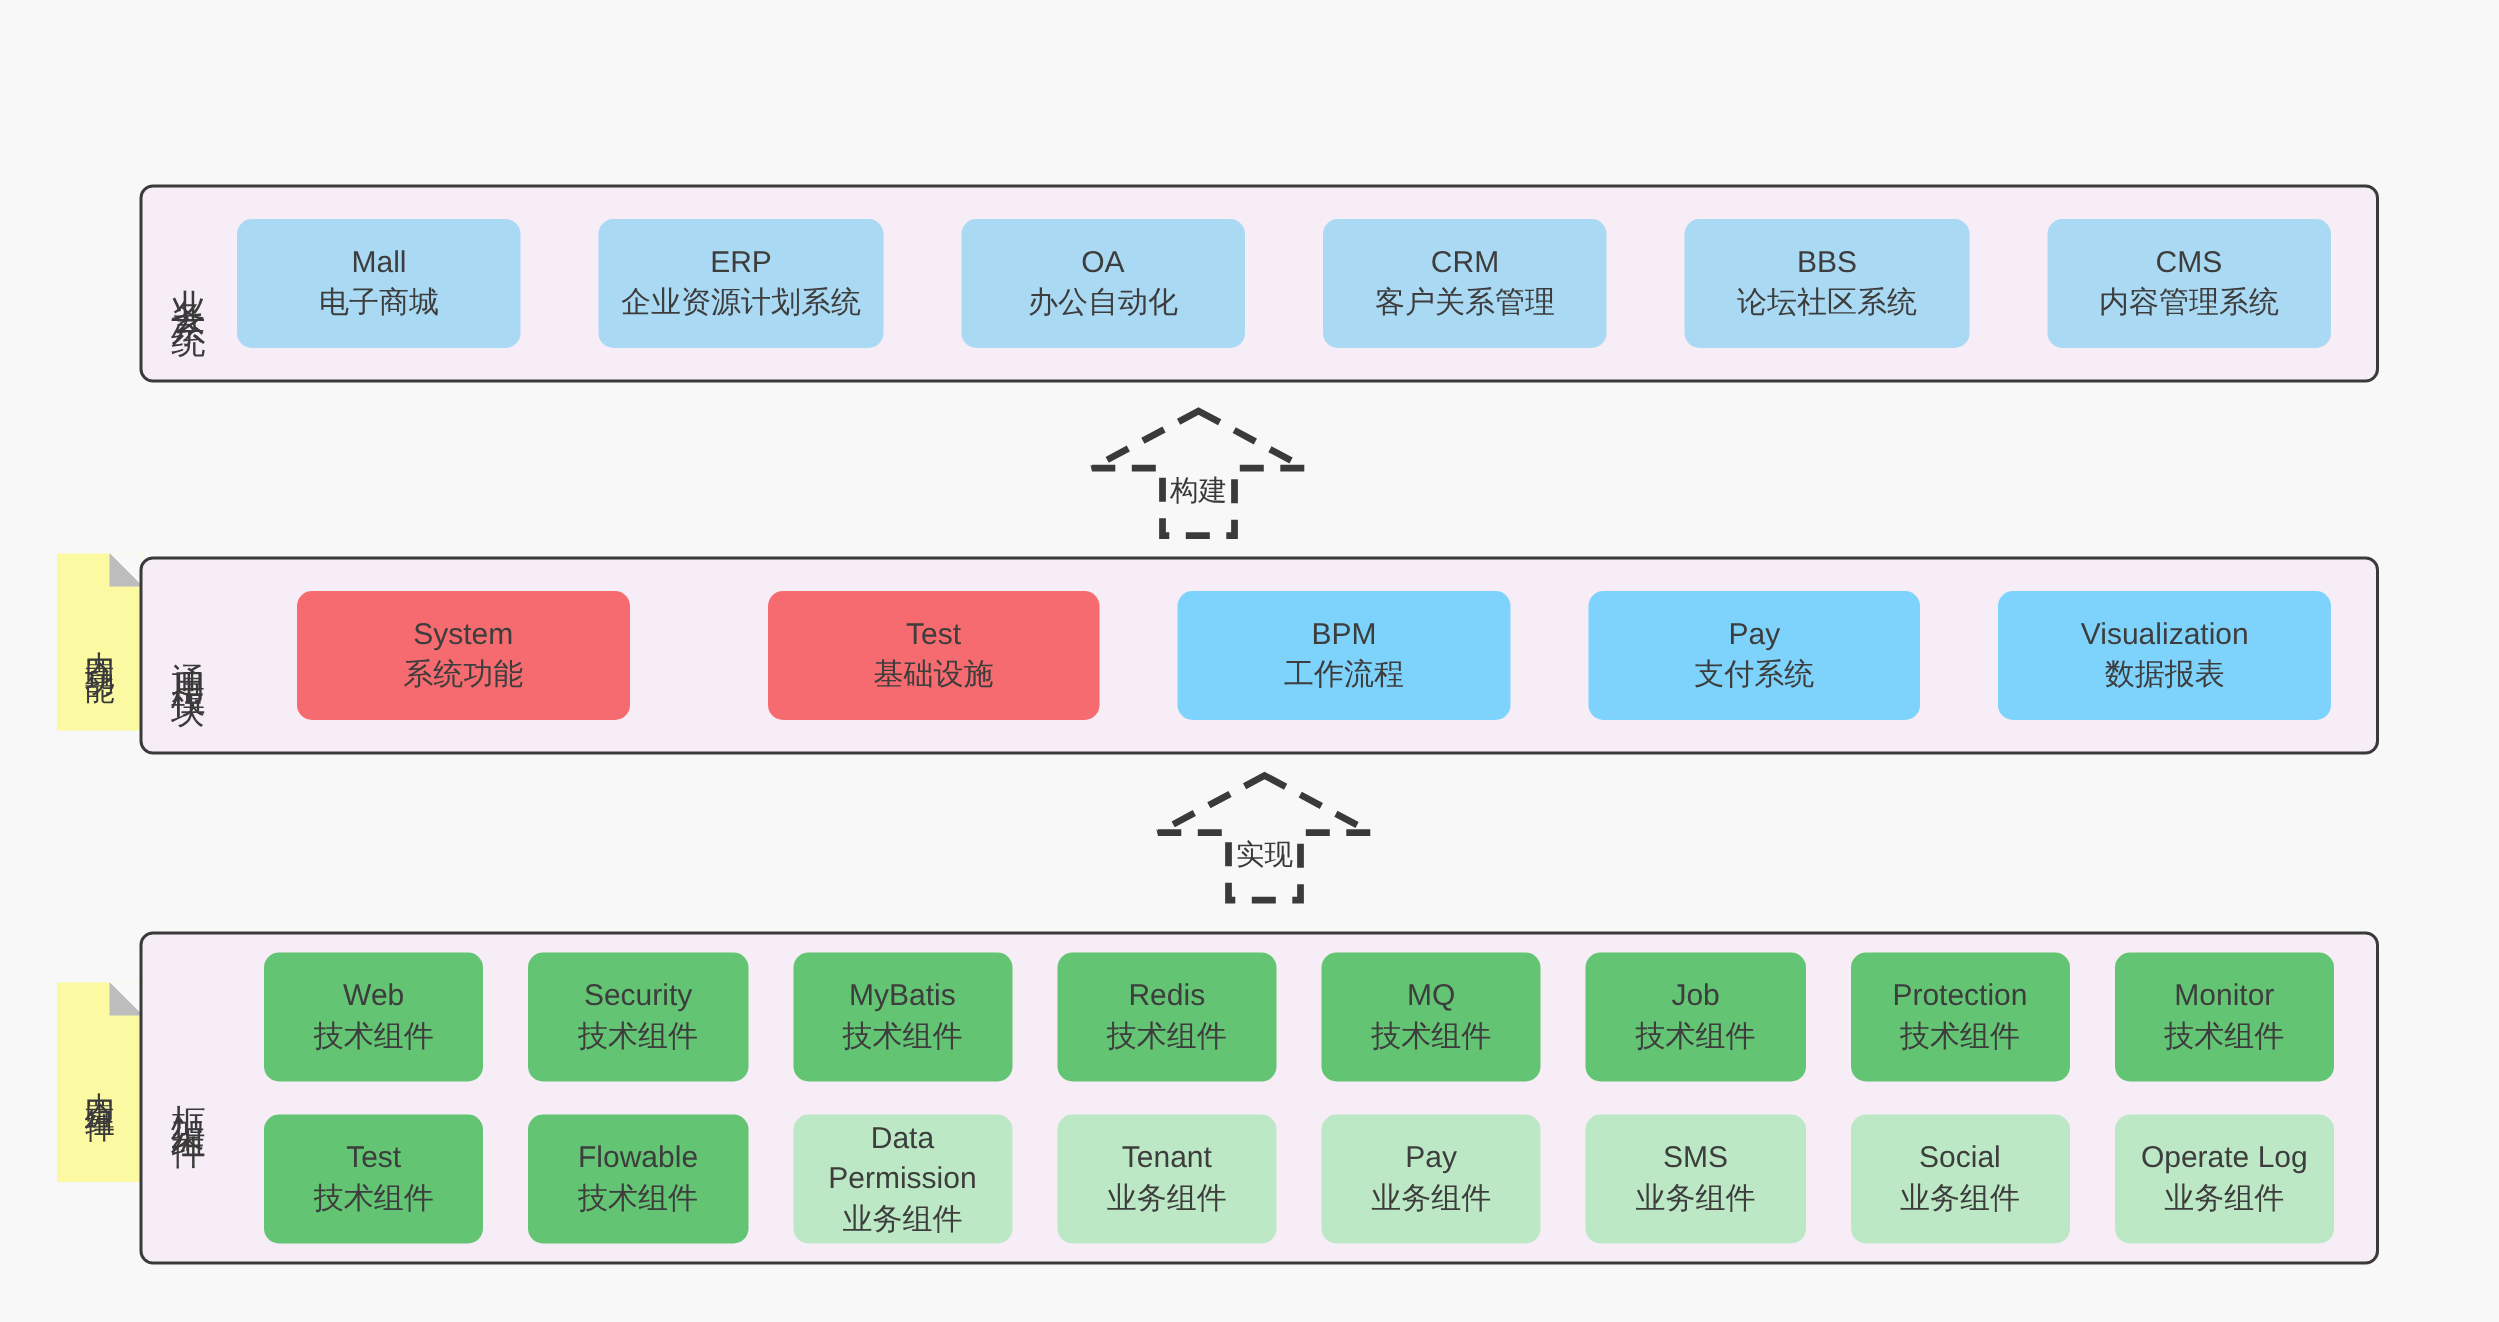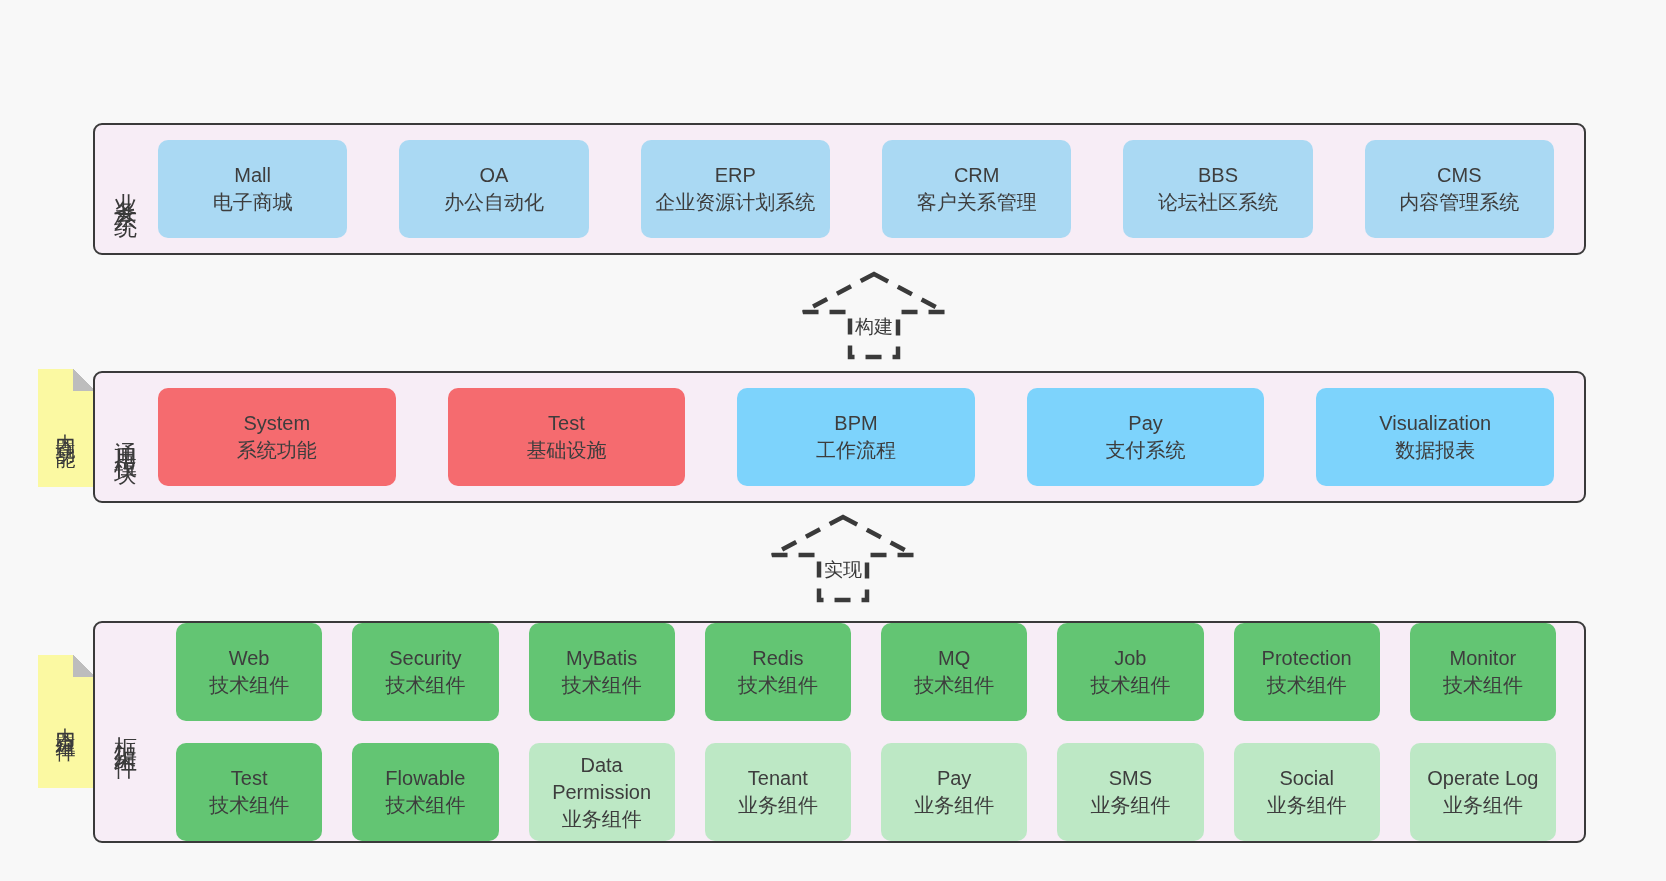--- a/index.html
+++ b/index.html
@@ -14,64 +14,64 @@
   .band3{top:621px;height:222px;gap:20px;}
 
   .band-label{writing-mode:vertical-rl;text-orientation:upright;
         font-size:23px;color:#3a3a3a;letter-spacing:7px;
         margin:0 8px 0 16px;white-space:nowrap;}
 
   .row{flex:1;display:flex;gap:52px;padding:0 30px 0 8px;}
   .rows{flex:1;display:flex;flex-direction:column;gap:22px;padding:0 28px 0 6px;}
   .rows .row{gap:30px;padding:0;}
 
-  .card{flex:1;height:98px;border-radius:10px;display:flex;flex-direction:column;
+  .card{flex:1;height:86px;border-radius:10px;display:flex;flex-direction:column;
         align-items:center;justify-content:center;text-align:center;
         font-size:20px;line-height:27px;color:#3d3d3d;padding:0 6px;box-sizing:border-box;}
   .c-blue{background:#aad9f3;}
-  .c-red{background:#f56b6f;}
+  .c-red{background:#f56b6f;margin-left:40px;}
   .c-pink{background:#7dd3fc;}
   .c-gdark{background:#63c573;}
   .c-glight{background:#bde8c5;}
 
   .note{position:absolute;width:57px;background:#fbf9a2;z-index:1;
         display:flex;align-items:center;justify-content:center;}
   .note-funcs{left:38px;top:369px;height:118px;}
   .note-comps{left:38px;top:655px;height:133px;}
   .note .fold{position:absolute;top:0;right:0;width:22px;height:22px;
         background:linear-gradient(to bottom left,#f8f8f8 0 49.5%,#bdbdbd 50% 100%);}
   .note-text{writing-mode:vertical-rl;text-orientation:upright;font-size:20px;
         color:#3a3a3a;letter-spacing:5px;white-space:nowrap;}
 
   .arrow{position:absolute;width:150px;height:92px;z-index:3;}
-  .arrow1{left:799px;top:270px;}
+  .arrow1{left:724px;top:270px;}
   .arrow2{left:768px;top:513px;text-decoration:underline;}
   .arrow svg{position:absolute;left:0;top:0;}
   .arrow-label{position:absolute;left:50%;top:57px;transform:translate(-50%,-50%);
         font-size:19px;color:#3a3a3a;white-space:nowrap;background:#f8f8f8;padding:0 2px;}
 </style>
 </head>
 <body>
 
 <div class="page">
 
   <div class="band band1">
     <div class="band-label">业务系统</div>
     <div class="row">
       <div class="card c-blue">
         <span>Mall</span>
         <span>电子商城</span>
       </div>
       <div class="card c-blue">
+        <span>ERP</span>
+        <span>企业资源计划系统</span>
+      </div>
+      <div class="card c-blue">
         <span>OA</span>
         <span>办公自动化</span>
-      </div>
-      <div class="card c-blue">
-        <span>ERP</span>
-        <span>企业资源计划系统</span>
       </div>
       <div class="card c-blue">
         <span>CRM</span>
         <span>客户关系管理</span>
       </div>
       <div class="card c-blue">
         <span>BBS</span>
         <span>论坛社区系统</span>
       </div>
       <div class="card c-blue">

